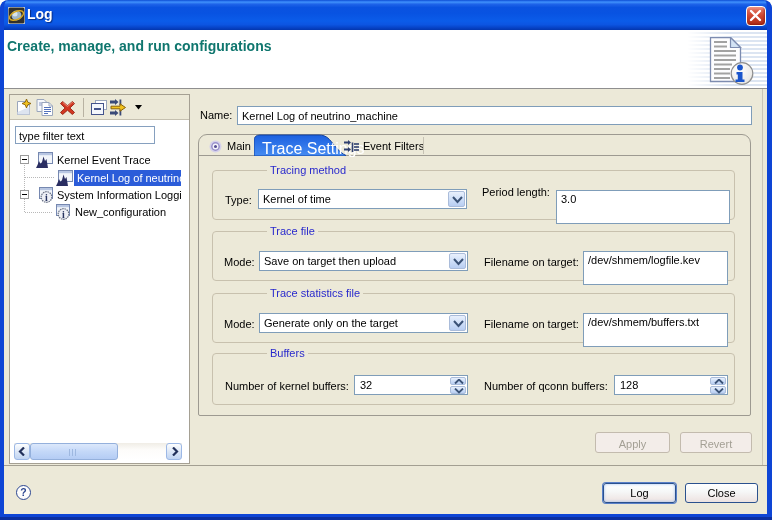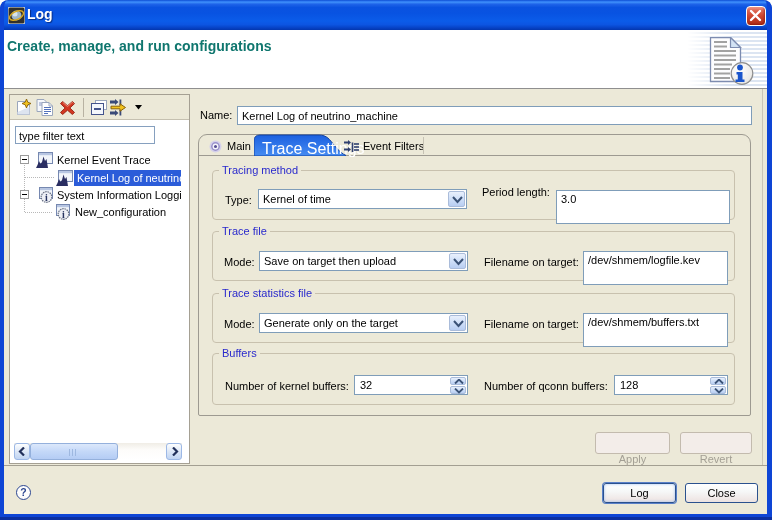--- a/index.html
+++ b/index.html
@@ -74,40 +74,40 @@
 
 #tabfolder { left:198px; top:134px; width:553px; height:282px; border:1px solid #9d9a91;
   border-radius:9px 9px 2px 2px; }
 #tabline { left:198px; top:155px; width:553px; height:1px; background:#9d9a91; }
 .tab { position:absolute; top:136px; font-size:11px; color:#000; }
 #seltab { left:254px; top:134px; }
 #seltabtext { left:262px; top:140px; font-size:16px; color:#fff; }
 #tabsep { left:423px; top:137px; width:1px; height:17px; background:#c6c2b4; }
 
 .group { position:absolute; left:212px; width:523px; border:1px solid #c8c1ae; border-radius:4px; }
-.glabel { position:absolute; font-size:11px; color:#2929CC; background:#ECE9D8; padding:0 3px; }
+.glabel { position:absolute; font-size:11px; color:#2929CC; background:#ECE9D8; padding:0 3px;margin-left:48px; }
 .lbl { position:absolute; font-size:11px; color:#000;text-align:right; }
 
 .txt { position:absolute; height:34px; border:1px solid #7f9db9; background:#fff;
   font-size:11px; padding:2px 0 0 4px; }
 .combo { position:absolute; width:209px; height:20px; border:1px solid #7f9db9; background:#fff; }
 .combo .ctext { position:absolute; left:4px; top:3px; font-size:11px; }
 .cbtn { position:absolute; right:1px; top:1px; width:17px; height:16px; border-radius:2px;
   border:1px solid #aabcda; background:linear-gradient(to bottom,#e8f0fc,#cfdff8 50%,#b8cef2);
   }
 .cbtn svg { position:absolute; left:3px; top:4px; }
 .spin { position:absolute; width:114px; height:20px; border:1px solid #7f9db9; background:#fff; }
 .spin .ctext { position:absolute; left:5px; top:3px; font-size:11px; }
 .sp { position:absolute; right:1px; width:16px; height:8px; border-radius:2px;
   border:1px solid #aabcda; background:linear-gradient(to bottom,#e8f0fc,#cfdff8 50%,#b8cef2); }
 .sp.up { top:1px; } .sp.dn { top:10px; }
 .sp svg { position:absolute; left:3px; top:1px; }
 
 .dbtn { position:absolute; width:75px; height:21px; border:1px solid #c3bbae; border-radius:3px;
-  background:#f3ede9; color:#a39f94; font-size:11px; text-align:center; padding-top:20px; }
+  background:#f3ede9; color:#a39f94; font-size:11px; text-align:center; padding-top:5px; }
 
 
 .btn { position:absolute; top:483px; width:73px; height:20px; border:1px solid #2a518e; border-radius:3px;
   background:linear-gradient(to bottom,#ffffff,#f6f8f8 40%,#f0e9e8 80%,#ebe2e0);
   font-size:11px; text-align:center; padding-top:3px; color:#000; }
 #logbtn { left:603px; box-shadow:0 0 0 1px #5a80c8, inset 0 0 3px #9cbcf0; }
 #closebtn2 { left:685px; }
 #helpicon { left:16px; top:485px; width:15px; height:15px; border-radius:50%;
   border:1.5px solid #2c4690; background:#fdfdfd; color:#2c4690;
   font-size:10.5px; font-weight:bold; text-align:center; line-height:12px; }

